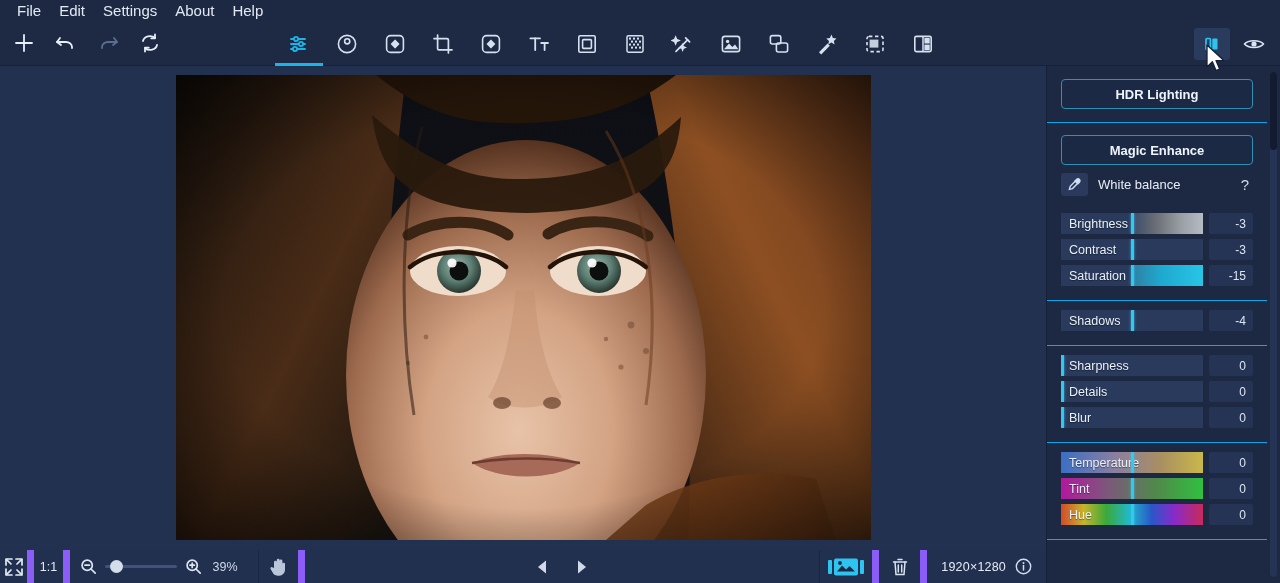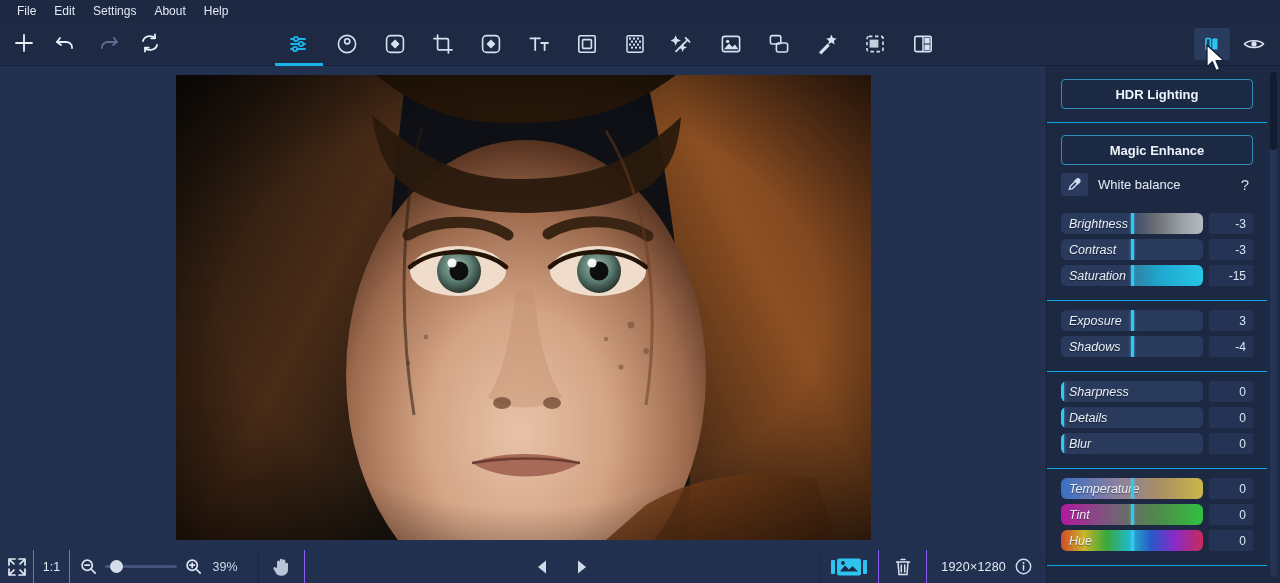--- a/index.html
+++ b/index.html
@@ -12,21 +12,21 @@
     -webkit-font-smoothing: antialiased;
   }
   #app { position: relative; width: 1280px; height: 583px; }
 
   
   .menubar {
     position: absolute; left: 0; top: 0; width: 1280px; height: 21px;
     background: #1d2943;
     display: flex; align-items: center;
     padding-left: 8px;
-    font-size: 12px;
+    font-size: 15px;
   }
   .menu-item {
     padding: 2px 9px; color: #e2e9f3; cursor: default; white-space: nowrap;
   }
 
   
   .toolbar {
     position: absolute; left: 0; top: 21px; width: 1280px; height: 45px;
     background: #1e2a44;
     border-bottom: 1px solid #16203a;
@@ -79,21 +79,21 @@
 
   
   .statusbar {
     position: absolute; left: 0; top: 550px; width: 1046px; height: 33px;
     background: #223050;
     display: flex; align-items: center;
     font-size: 12.5px;
   }
   .sb-cell {
     height: 33px; display: flex; align-items: center; justify-content: center;
-    border-right: 1px solid #8b5cf6;
+    border-right: 7px solid #8b5cf6;
     cursor: pointer; padding: 0 10px;
   }
   .sb-cell.plain { cursor: default; }
   .zoom-track {
     position: relative; width: 72px; height: 3px;
     background: #41537a; border-radius: 2px; margin: 0 8px;
   }
   .zoom-thumb {
     position: absolute; left: 6px; top: -5px;
     width: 13px; height: 13px; border-radius: 50%; background: #d4ddea;
@@ -137,23 +137,22 @@
   .wb-label { flex: 1; font-size: 13px; color: #e6edf6; }
   .wb-help {
     width: 16px; text-align: center; color: #cfd9e8;
     font-size: 15px; cursor: pointer;
   }
 
   
   .srow { display: flex; align-items: center; gap: 6px; margin-bottom: 5px; }
   .slider {
     position: relative; flex: 1; height: 21px;
-    background: #2a3a5c; border-radius: 6px; overflow: hidden;
+    background: #2a3a5c; border-radius: 0; overflow: hidden;
     cursor: pointer;
-    font-style: italic;
   }
   .sfill { position: absolute; inset: 0; }
   .sname {
     position: absolute; left: 8px; top: 0; height: 21px;
     display: flex; align-items: center;
     font-size: 12.5px; color: #e9f0f8;
     text-shadow: 0 1px 1px rgba(0,0,0,.45);
     z-index: 2; pointer-events: none; white-space: nowrap;
   }
   .sthumb {
@@ -593,28 +592,20 @@
                 <span class="sname">Saturation</span>
                 <div class="sthumb" style="left: calc(50% - 1.5px);"></div>
               </div>
               <div class="sval">-15</div>
             </div>
           </div>
           <div class="sect" style="padding-top: 9px; padding-bottom: 9px;">
             <div class="srow">
               <div class="slider">
                 <div class="sfill" style="background: rgb(42, 58, 92);"></div>
-                <span class="sname">Exposure</span>
-                <div class="sthumb" style="left: calc(50% - 1.5px);"></div>
-              </div>
-              <div class="sval">3</div>
-            </div>
-            <div class="srow">
-              <div class="slider">
-                <div class="sfill" style="background: rgb(42, 58, 92);"></div>
                 <span class="sname">Shadows</span>
                 <div class="sthumb" style="left: calc(50% - 1.5px);"></div>
               </div>
               <div class="sval">-4</div>
             </div>
           </div>
           <div class="sect" style="padding-top: 9px; padding-bottom: 9px;">
             <div class="srow">
               <div class="slider">
                 <div class="sfill" style="background: rgb(42, 58, 92);"></div>

